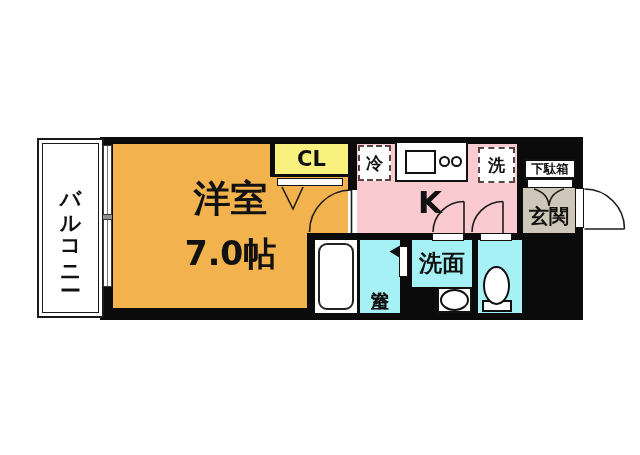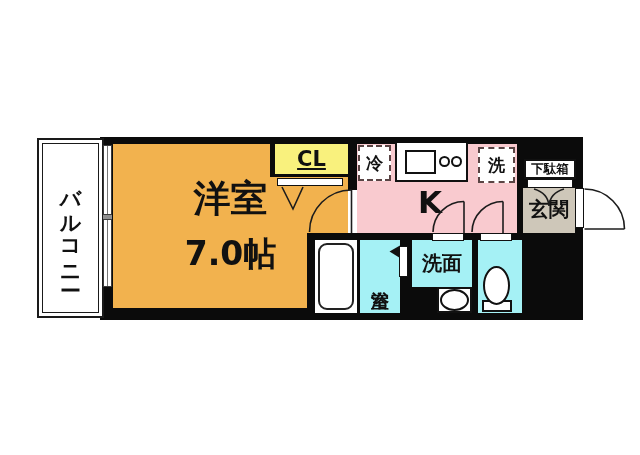--- a/index.html
+++ b/index.html
@@ -25,50 +25,50 @@
   #window-mullion{left:103px;top:215px;width:9px;height:4px;background:#909090;}
   #window-lower{top:219px;height:68px;}
   
   #living-room{left:113px;top:144px;width:235px;height:164px;background:var(--c-living-room,#F2B24E);
     display:flex;flex-direction:column;align-items:center;justify-content:center;gap:18px;}
   #living-room .l1{font-size:37px;line-height:1.05;}
   #living-room .l2{font-size:33px;line-height:1.05;}
   #room-notch{left:307px;top:233px;width:41px;height:75px;background:var(--c-wall,#0b0b0b);}
   #closet{left:270px;top:144px;width:78px;height:33px;background:var(--c-closet,#F9F17D);
     border-left:5px solid #0b0b0b;border-bottom:3px solid #0b0b0b;
-    display:flex;align-items:center;justify-content:center;font-size:21px;text-decoration:underline;}
+    display:flex;align-items:center;justify-content:center;font-size:21px;}
   #closet-door{left:277px;top:178px;width:66px;height:8px;background:#fff;border:1.5px solid #111;}
   #kitchen{left:357px;top:144px;width:160px;height:89px;background:var(--c-kitchen,#F9CACF);}
   #kitchen-label{left:412px;top:185px;width:36px;height:34px;font-size:31px;line-height:34px;text-align:center;}
   
   .dashbox{background:#fff;border:2px dashed var(--c-fixture-dash,#5a4444);
     display:flex;align-items:center;justify-content:center;font-size:17px;}
   #fridge{left:358px;top:145px;width:33px;height:36px;}
   #washer{left:478px;top:147px;width:37px;height:36px;}
   #counter{left:395px;top:143px;width:73px;height:39px;background:#fff;border:2px solid #111;border-top:none;}
   #counter-sink{left:405px;top:150px;width:31px;height:24px;background:#fff;border:2px solid #111;}
   .burner{width:11px;height:11px;border:2px solid #111;border-radius:50%;background:#fff;}
   #burner-1{left:439px;top:156px;}
   #burner-2{left:451px;top:156px;}
   
   #shoebox{left:524px;top:159px;width:52px;height:20px;background:#fff;border:2px solid #111;
     display:flex;align-items:flex-start;justify-content:center;font-size:12.5px;}
   #shoebox-strip{left:527px;top:179px;width:46px;height:9px;background:#fff;border:1.5px solid #111;}
   #entrance{left:523px;top:188px;width:52px;height:45px;background:var(--c-entrance,#CEC7B9);
-    display:flex;align-items:flex-end;justify-content:center;font-size:20px;padding-bottom:10px;}
+    display:flex;align-items:flex-end;justify-content:center;font-size:20px;padding-bottom:3px;}
   #entrance-door-leaf{left:575px;top:188px;width:9px;height:40px;background:#fff;border:1.5px solid #111;}
   
   #bathtub-box{left:315px;top:240px;width:42px;height:73px;background:#fff;}
   #bathtub{position:absolute;left:3px;top:3px;right:3px;bottom:3px;border:2px solid #222;border-radius:9px;background:#fff;}
   #bathroom{left:360px;top:240px;width:40px;height:73px;background:var(--c-wet-area,#A5F1F5);
     display:flex;align-items:center;justify-content:center;}
   #bathroom-label{font-size:18px;letter-spacing:1px;}
   #bath-door{left:399px;top:246px;width:9px;height:31px;background:#fff;border:1px solid #111;}
   #washroom{left:412px;top:240px;width:60px;height:47px;background:var(--c-wet-area,#A5F1F5);
-    display:flex;align-items:center;justify-content:center;font-size:20px;}
+    display:flex;align-items:center;justify-content:center;font-size:23px;}
   #basin-box{left:437px;top:287px;width:35px;height:26px;background:#fff;border:2px solid #111;
     display:flex;align-items:center;justify-content:center;}
   #basin{width:25px;height:18px;border:2px solid #111;border-radius:50%;background:#fff;}
   #toilet-room{left:478px;top:240px;width:44px;height:73px;background:var(--c-wet-area,#A5F1F5);}
   #toilet-base{left:482px;top:300px;width:30px;height:12px;background:#fff;border:2px solid #111;}
   #toilet-bowl{left:483px;top:266px;width:27px;height:39px;background:#fff;border:2px solid #111;border-radius:50%;}
   
   .threshold{background:#fff;border:1px solid #111;}
   #room-door-gap{left:348px;top:190px;width:9px;height:43px;background:#fff;}
   #kdoor1-threshold{left:432px;top:233px;width:32px;height:8px;}

